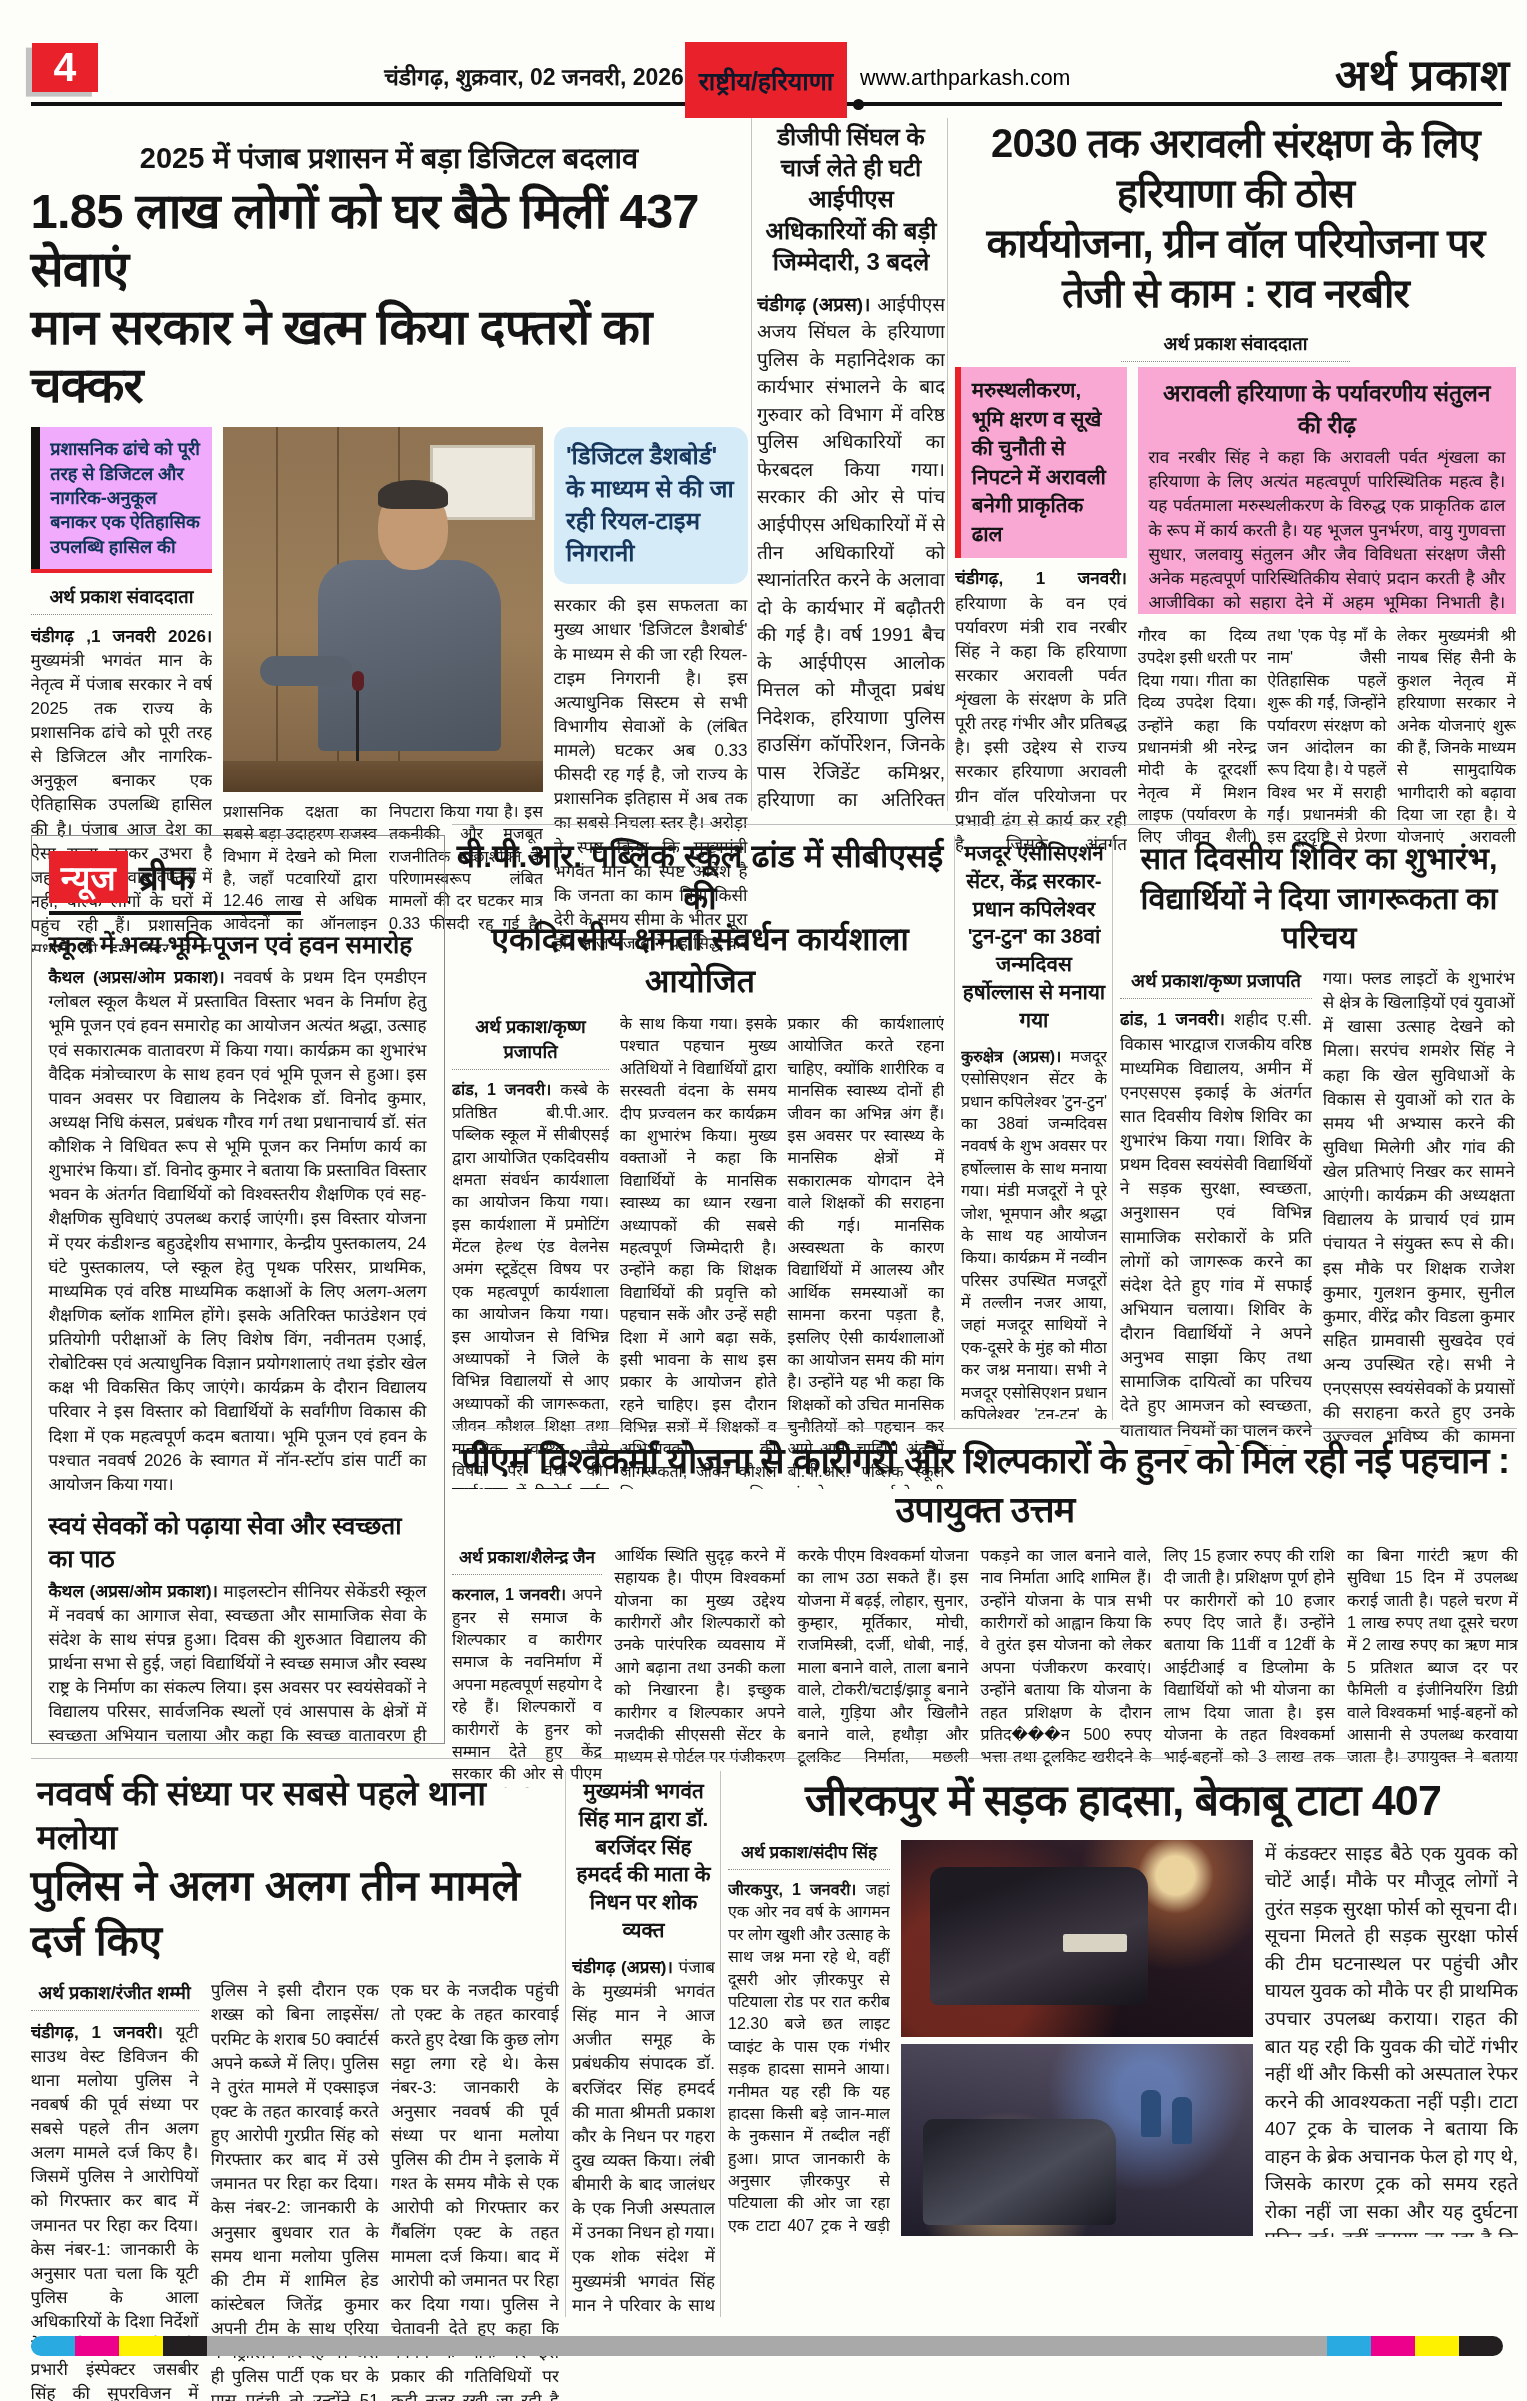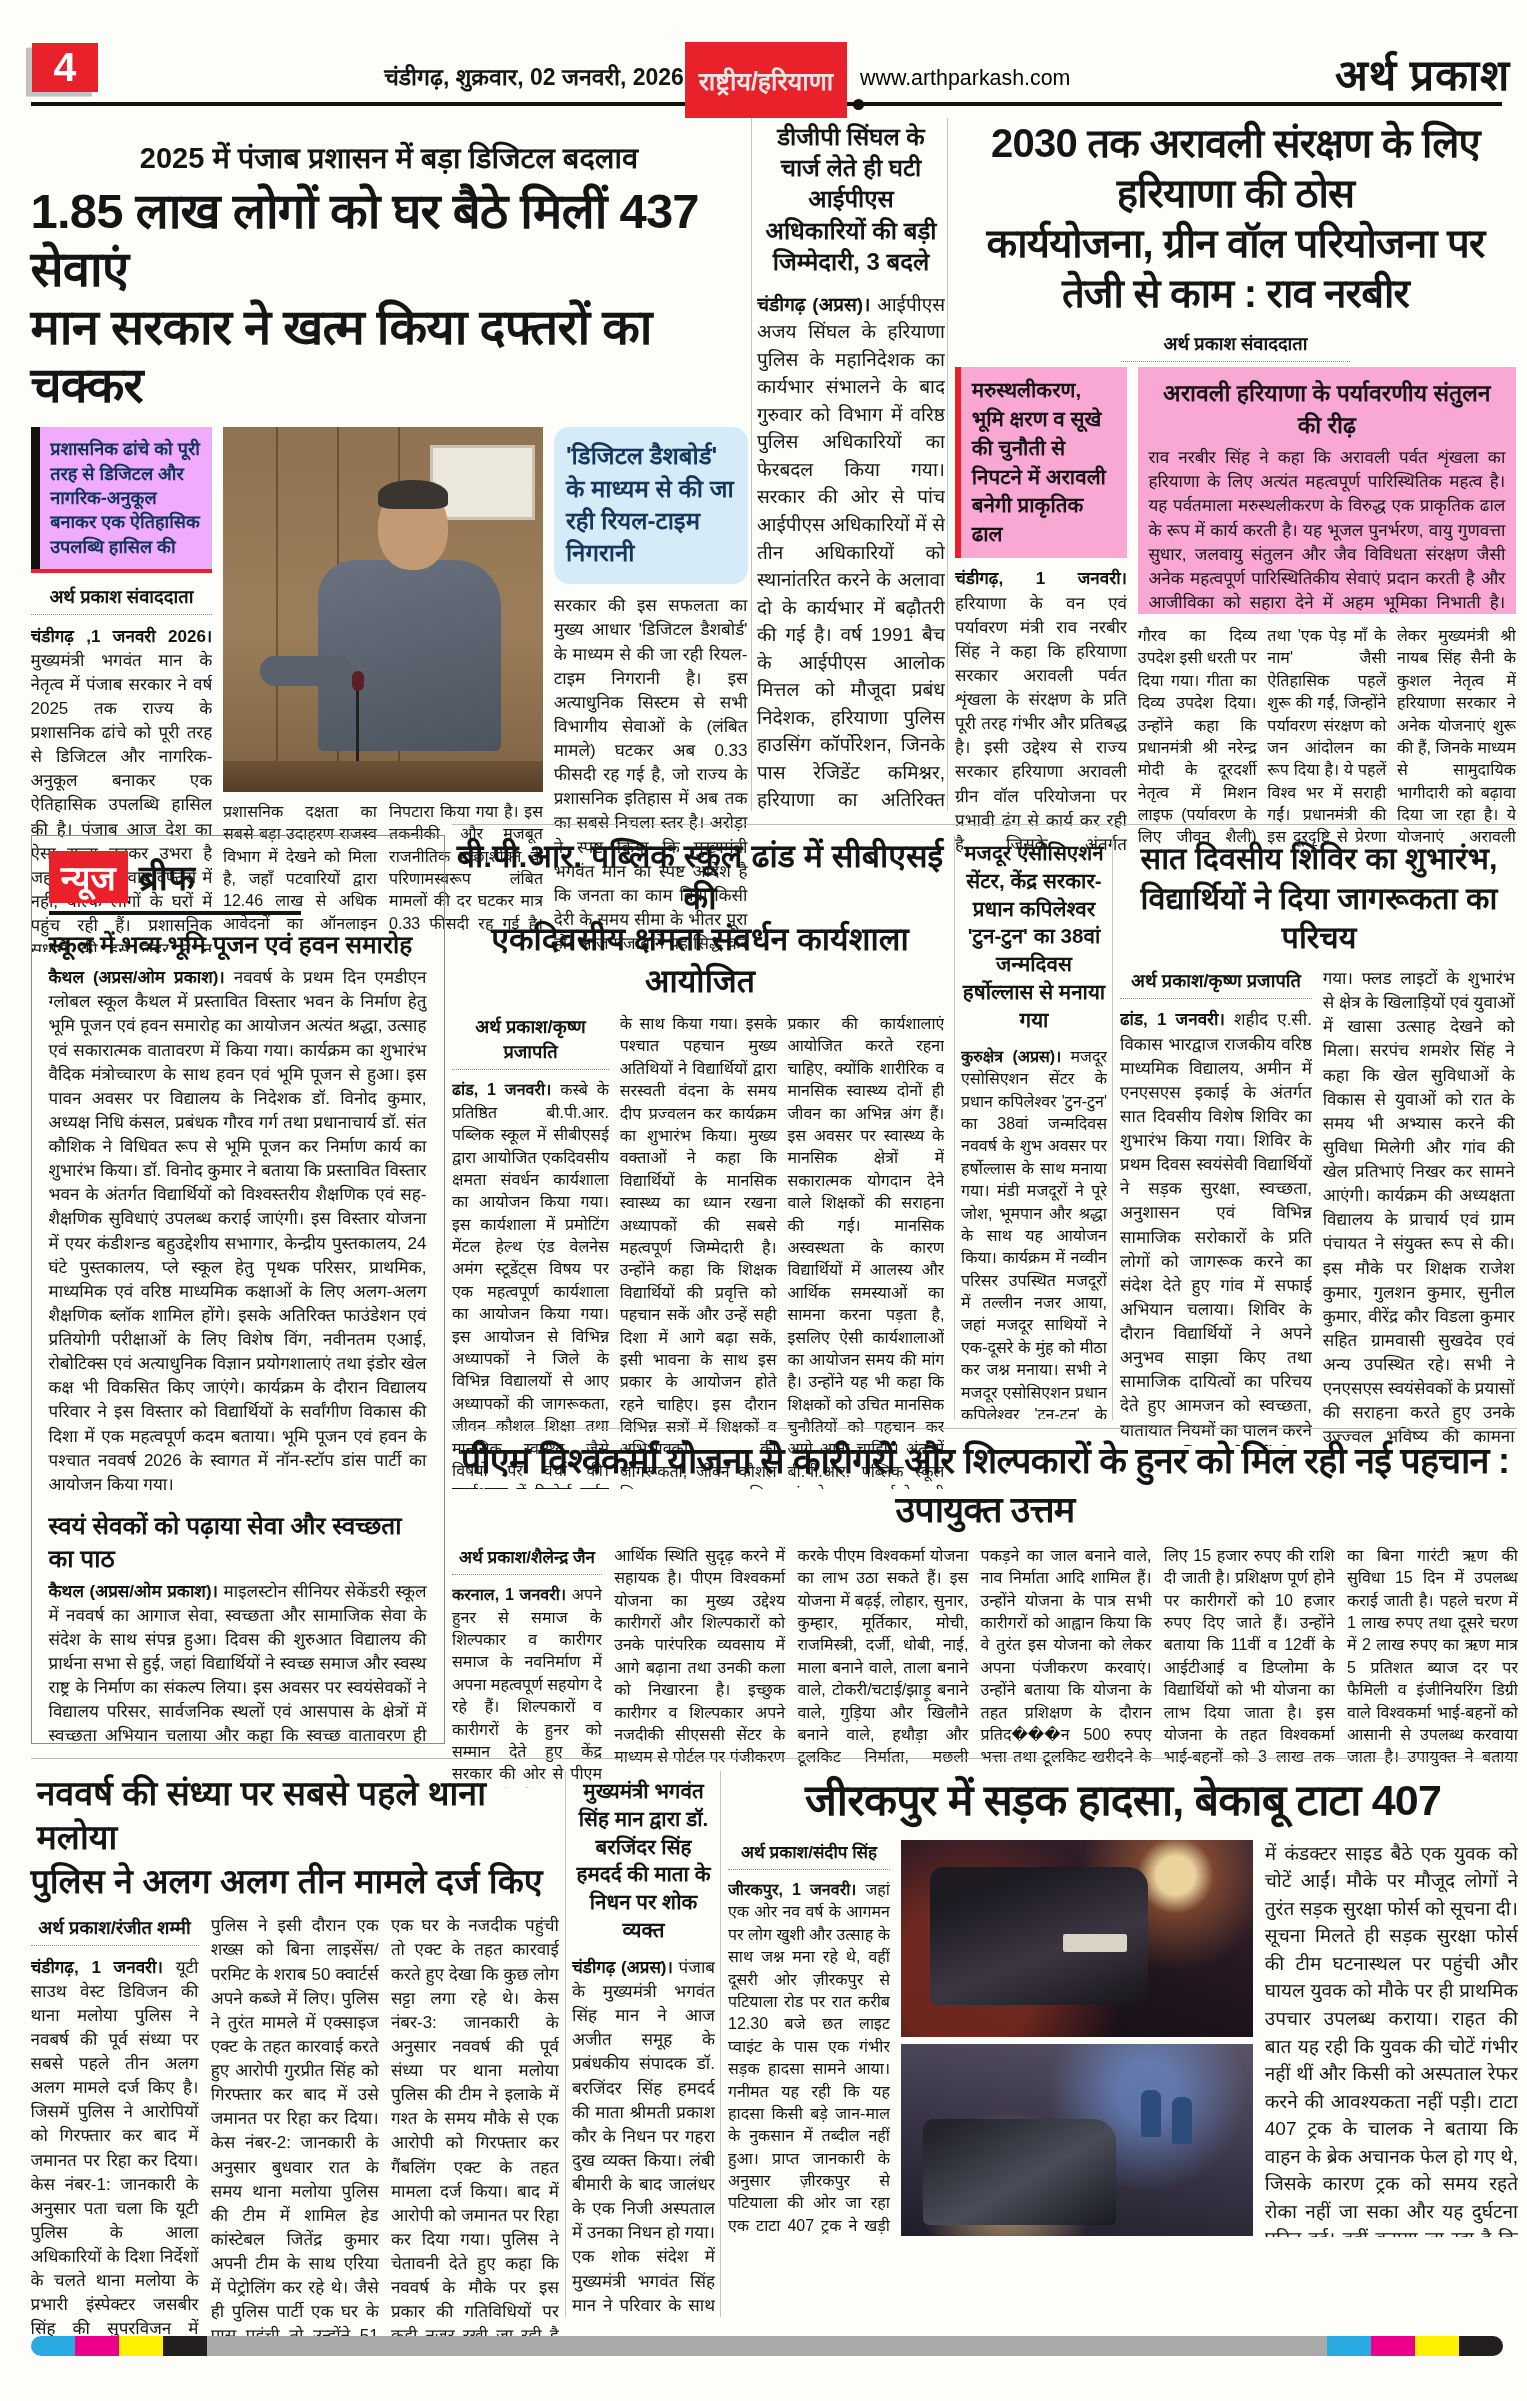--- a/index.html
+++ b/index.html
@@ -7,21 +7,21 @@
     font-family:"Liberation Sans","DejaVu Sans",sans-serif;color:#151515;overflow:hidden;}
   .abs{position:absolute;}
   .clip{overflow:hidden;}
   .just{text-align:justify;}
   .ctr{text-align:center;}
   .b{font-weight:bold;}
   
   .pagenum{background:#e8212a;color:#fff;font-size:41px;font-weight:bold;
     display:flex;align-items:center;justify-content:center;box-shadow:-6.1px 4.6px 0 #c2c2c2;}
   .dateline{font-size:23px;font-weight:bold;}
-  .sectionbox{background:#e8212a;color:#e5e5e5;font-size:25px;font-weight:bold;
+  .sectionbox{background:#e8212a;color:#0f172a;font-size:25px;font-weight:bold;
     display:flex;align-items:center;justify-content:center;z-index:3;}
   .website{font-size:21.4px;color:#000000;}
   .masthead{font-size:43px;font-weight:800;letter-spacing:0.8px;}
   .hrule{background:#101010;height:3.8px;z-index:1;}
   .hdot{width:10.7px;height:10.7px;border-radius:50%;background:#101010;z-index:2;}
   
   .bt{font-size:17px;line-height:1.42;color:#141414;}
   .bt-sm{font-size:16px;line-height:1.4;color:#141414;}
   .bt-lg{font-size:19px;line-height:1.45;color:#141414;}
   .byline{font-weight:bold;text-align:center;font-size:18.3px;padding-bottom:6.1px;
@@ -233,21 +233,21 @@
           <span>अपने हुनर से समाज के शिल्पकार व कारीगर समाज के नवनिर्माण में अपना महत्वपूर्ण सहयोग दे रहे हैं। शिल्पकारों व कारीगरों के हुनर को सम्मान देते हुए केंद्र सरकार की ओर से पीएम विश्वकर्मा योजना चलाई जा रही है।</span>
         </div>
       </div>
       <div style="flex:1;column-count:5;column-gap:12.2px;" class="bt-sm just clip">आर्थिक स्थिति सुदृढ़ करने में सहायक है। पीएम विश्वकर्मा योजना का मुख्य उद्देश्य कारीगरों और शिल्पकारों को उनके पारंपरिक व्यवसाय में आगे बढ़ाना तथा उनकी कला को निखारना है। इच्छुक कारीगर व शिल्पकार अपने नजदीकी सीएससी सेंटर के माध्यम से पोर्टल पर पंजीकरण करके पीएम विश्वकर्मा योजना का लाभ उठा सकते हैं। इस योजना में बढ़ई, लोहार, सुनार, कुम्हार, मूर्तिकार, मोची, राजमिस्त्री, दर्जी, धोबी, नाई, माला बनाने वाले, ताला बनाने वाले, टोकरी/चटाई/झाड़ू बनाने वाले, गुड़िया और खिलौने बनाने वाले, हथौड़ा और टूलकिट निर्माता, मछली पकड़ने का जाल बनाने वाले, नाव निर्माता आदि शामिल हैं। उन्होंने योजना के पात्र सभी कारीगरों को आह्वान किया कि वे तुरंत इस योजना को लेकर अपना पंजीकरण करवाएं। उन्होंने बताया कि योजना के तहत प्रशिक्षण के दौरान प्रतिद���न 500 रुपए भत्ता तथा टूलकिट खरीदने के लिए 15 हजार रुपए की राशि दी जाती है। प्रशिक्षण पूर्ण होने पर कारीगरों को 10 हजार रुपए दिए जाते हैं। उन्होंने बताया कि 11वीं व 12वीं के आईटीआई व डिप्लोमा के विद्यार्थियों को भी योजना का लाभ दिया जाता है। इस योजना के तहत विश्वकर्मा भाई-बहनों को 3 लाख तक का बिना गारंटी ऋण की सुविधा 15 दिन में उपलब्ध कराई जाती है। पहले चरण में 1 लाख रुपए तथा दूसरे चरण में 2 लाख रुपए का ऋण मात्र 5 प्रतिशत ब्याज दर पर फैमिली व इंजीनियरिंग डिग्री वाले विश्वकर्मा भाई-बहनों को आसानी से उपलब्ध करवाया जाता है। उपायुक्त ने बताया कि जिले के कारीगर और शिल्पकार इस योजना का लाभ उठाकर अपने हुनर को नई पहचान दे रहे हैं। इस योजना के तहत, जिला में अनेक कारीगर पंजीकरण कर रहे हैं।</div>
     </div>
   </div>
 
   <div class="abs hline" style="left:30.5px;top:1758px;width:1486px;"></div>
   <div class="abs" style="left:30.5px;top:1771px;width:529px;height:546px;">
     <div class="midhead" style="font-size:34px;margin-left:6px;">नववर्ष की संध्या पर सबसे पहले थाना मलोया</div>
-    <div class="midhead" style="font-size:34px;">पुलिस ने अलग अलग तीन मामले दर्ज किए</div>
+    <div class="midhead" style="font-size:42px;">पुलिस ने अलग अलग तीन मामले दर्ज किए</div>
     <div style="display:flex;gap:12.2px;margin-top:10.7px;height:426px;">
       <div style="width:168px;" class="clip">
         <div class="byline">अर्थ प्रकाश/रंजीत शम्मी</div>
         <div class="bt just">
           <b>चंडीगढ़, 1 जनवरी।</b>
           <span>यूटी साउथ वेस्ट डिविजन की थाना मलोया पुलिस ने नवबर्ष की पूर्व संध्या पर सबसे पहले तीन अलग अलग मामले दर्ज किए है।जिसमें पुलिस ने आरोपियों को गिरफ्तार कर बाद में जमानत पर रिहा कर दिया। केस नंबर-1: जानकारी के अनुसार पता चला कि यूटी पुलिस के आला अधिकारियों के दिशा निर्देशों के चलते थाना मलोया के प्रभारी इंस्पेक्टर जसबीर सिंह की सुपरविजन में नववर्ष को मध्यनजर रखते हुए उनकी टीम ने एरिया में पेट्रोलिंग के दौरान करीब 10+20 मिनट का अलग-अलग पेट्रोलिंग के दौरान एक इंटरसेप्टर कालोनी मलोया के पास एक शख्स को काबू किया।</span>
         </div>
       </div>
       <div style="width:168px;" class="bt just clip">पुलिस ने इसी दौरान एक शख्स को बिना लाइसेंस/परमिट के शराब 50 क्वार्टर्स अपने कब्जे में लिए। पुलिस ने तुरंत मामले में एक्साइज एक्ट के तहत कारवाई करते हुए आरोपी गुरप्रीत सिंह को गिरफ्तार कर बाद में उसे जमानत पर रिहा कर दिया। केस नंबर-2: जानकारी के अनुसार बुधवार रात के समय थाना मलोया पुलिस की टीम में शामिल हेड कांस्टेबल जितेंद्र कुमार अपनी टीम के साथ एरिया में पेट्रोलिंग कर रहे थे। जैसे ही पुलिस पार्टी एक घर के पास पहुंची तो उन्होंने 51 क्वार्टर शराब की बोतलें बरामद कीं। पुलिस ने आरोपी को एक्साइज एक्ट के तहत गिरफ्तार कर बाद में जमानत पर रिहा कर दिया।</div>
       <div style="width:168px;" class="bt just clip">एक घर के नजदीक पहुंची तो एक्ट के तहत कारवाई करते हुए देखा कि कुछ लोग सट्टा लगा रहे थे। केस नंबर-3: जानकारी के अनुसार नववर्ष की पूर्व संध्या पर थाना मलोया पुलिस की टीम ने इलाके में गश्त के समय मौके से एक आरोपी को गिरफ्तार कर गैंबलिंग एक्ट के तहत मामला दर्ज किया। बाद में आरोपी को जमानत पर रिहा कर दिया गया। पुलिस ने चेतावनी देते हुए कहा कि नववर्ष के मौके पर इस प्रकार की गतिविधियों पर कड़ी नजर रखी जा रही है तथा कानून तोड़ने वालों के खिलाफ सख्त कार्रवाई की जाएगी।</div>

